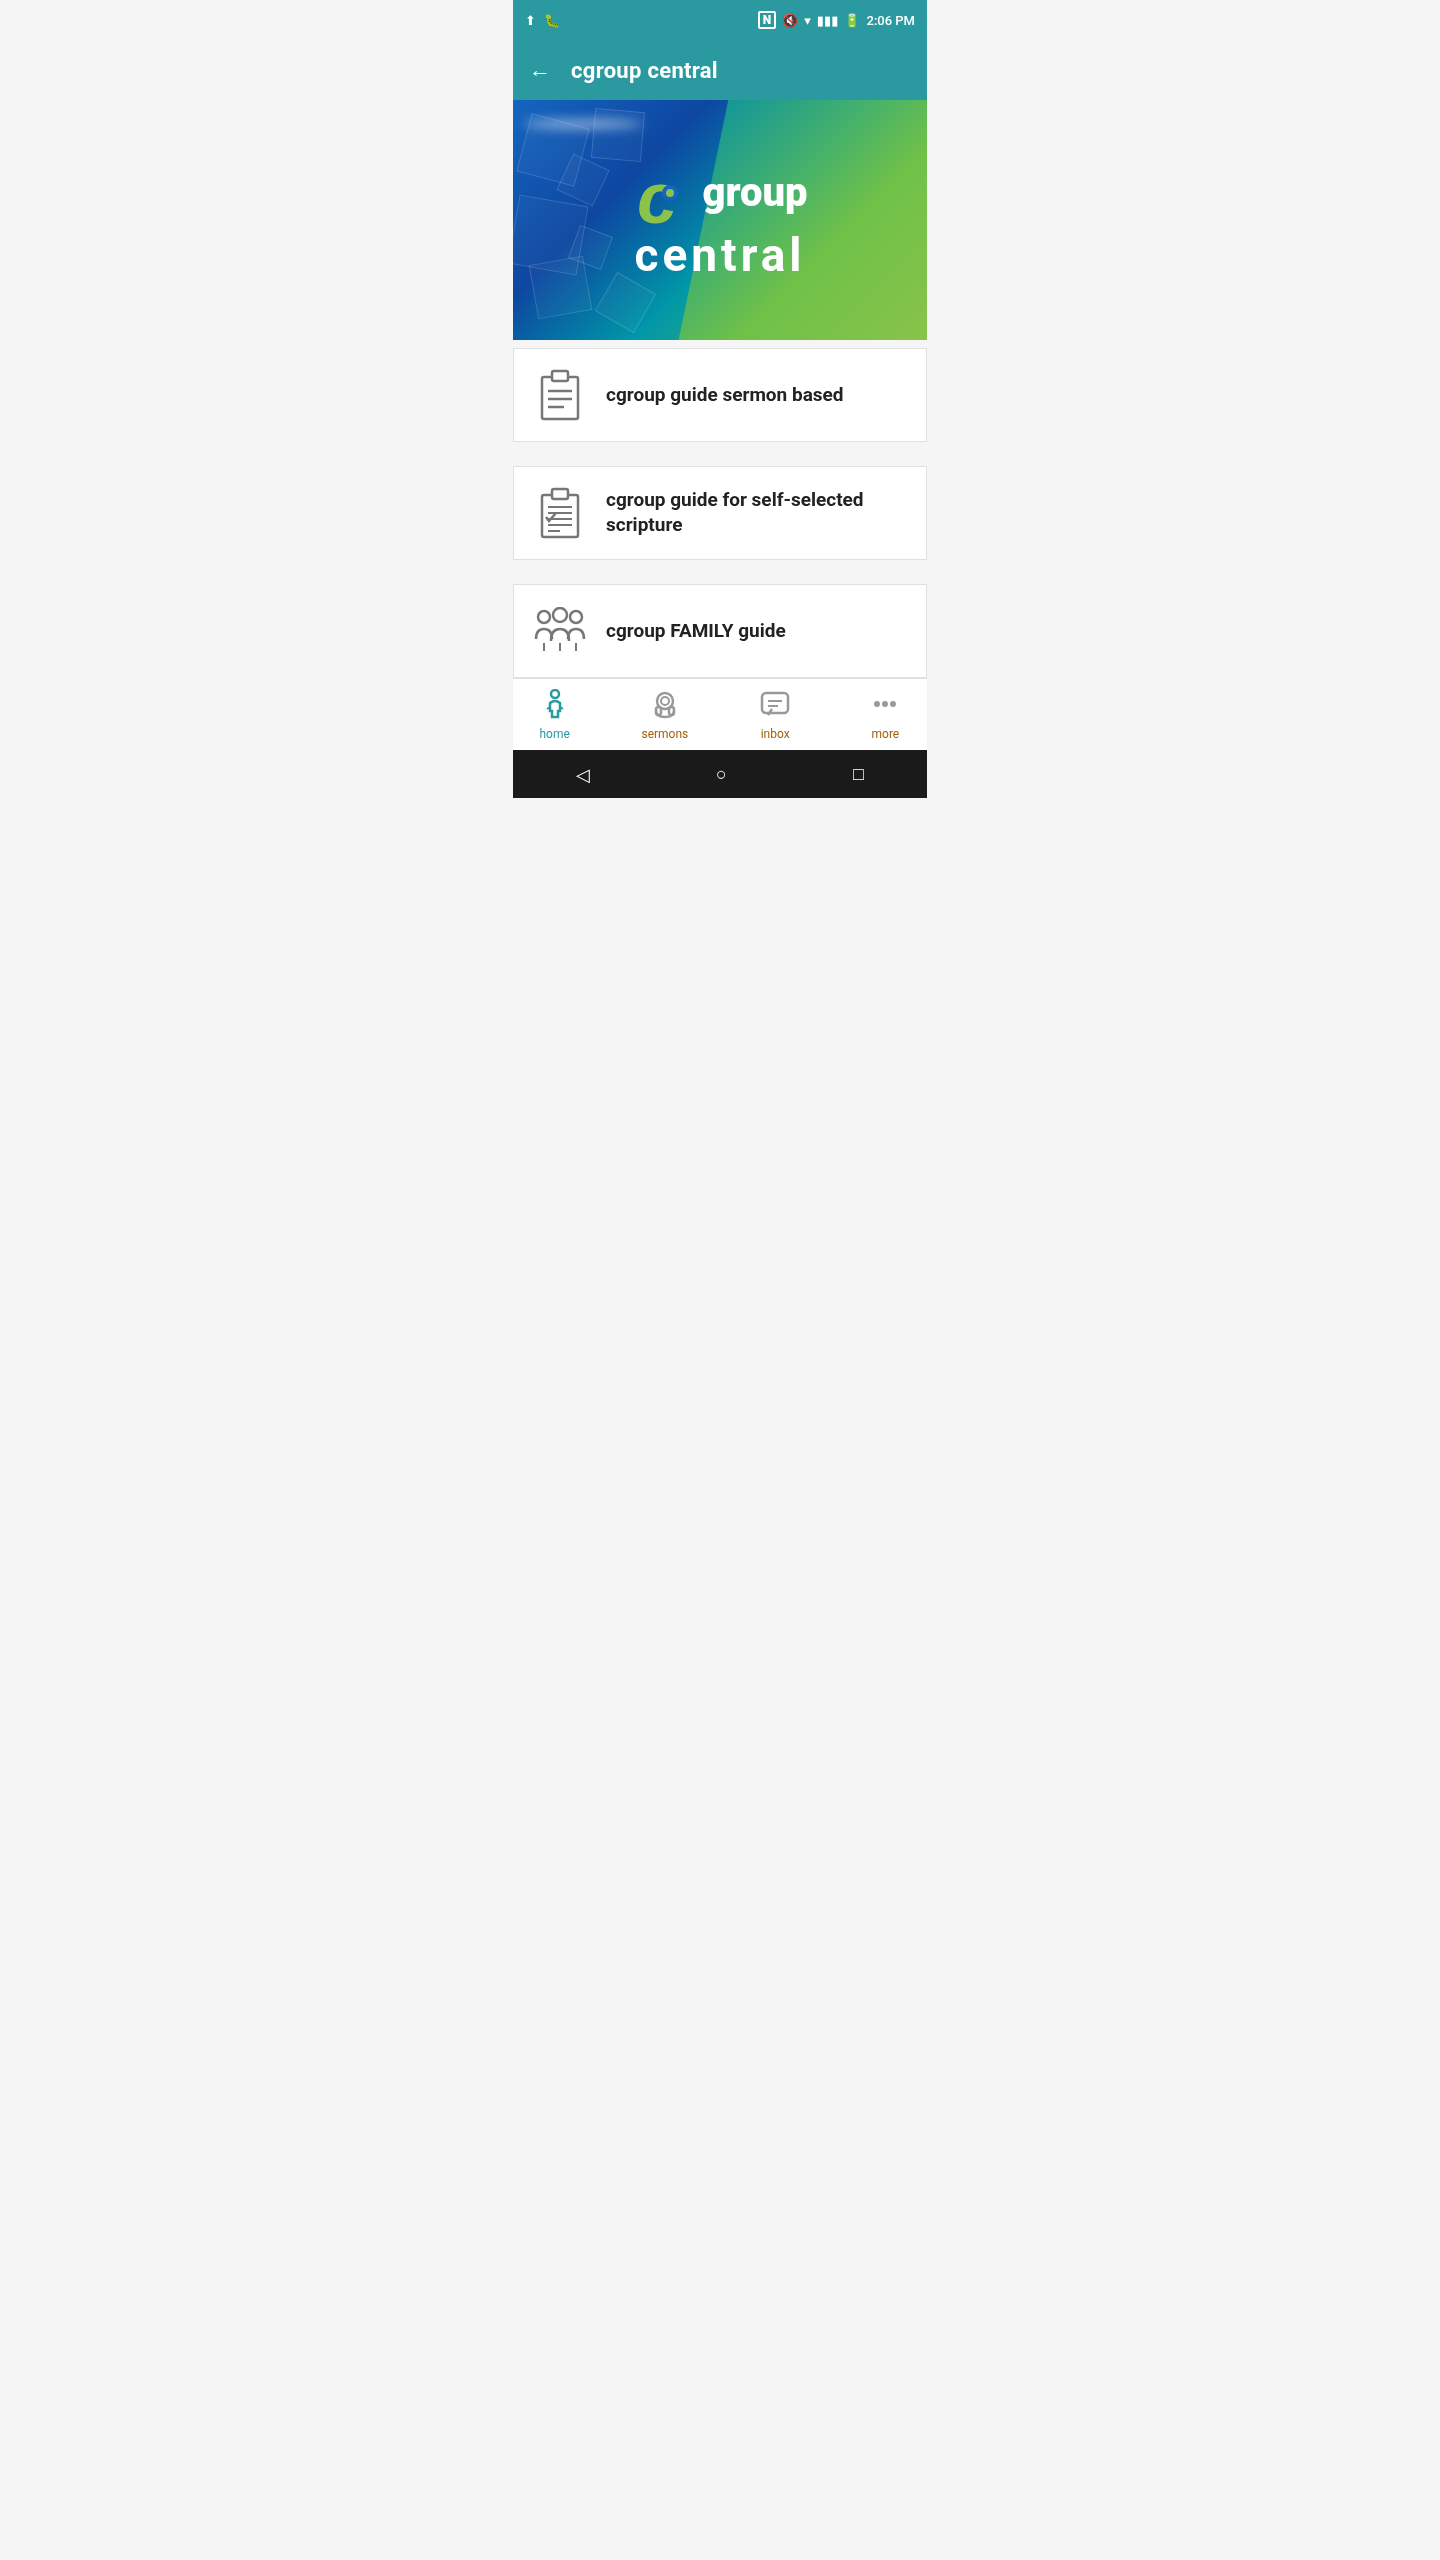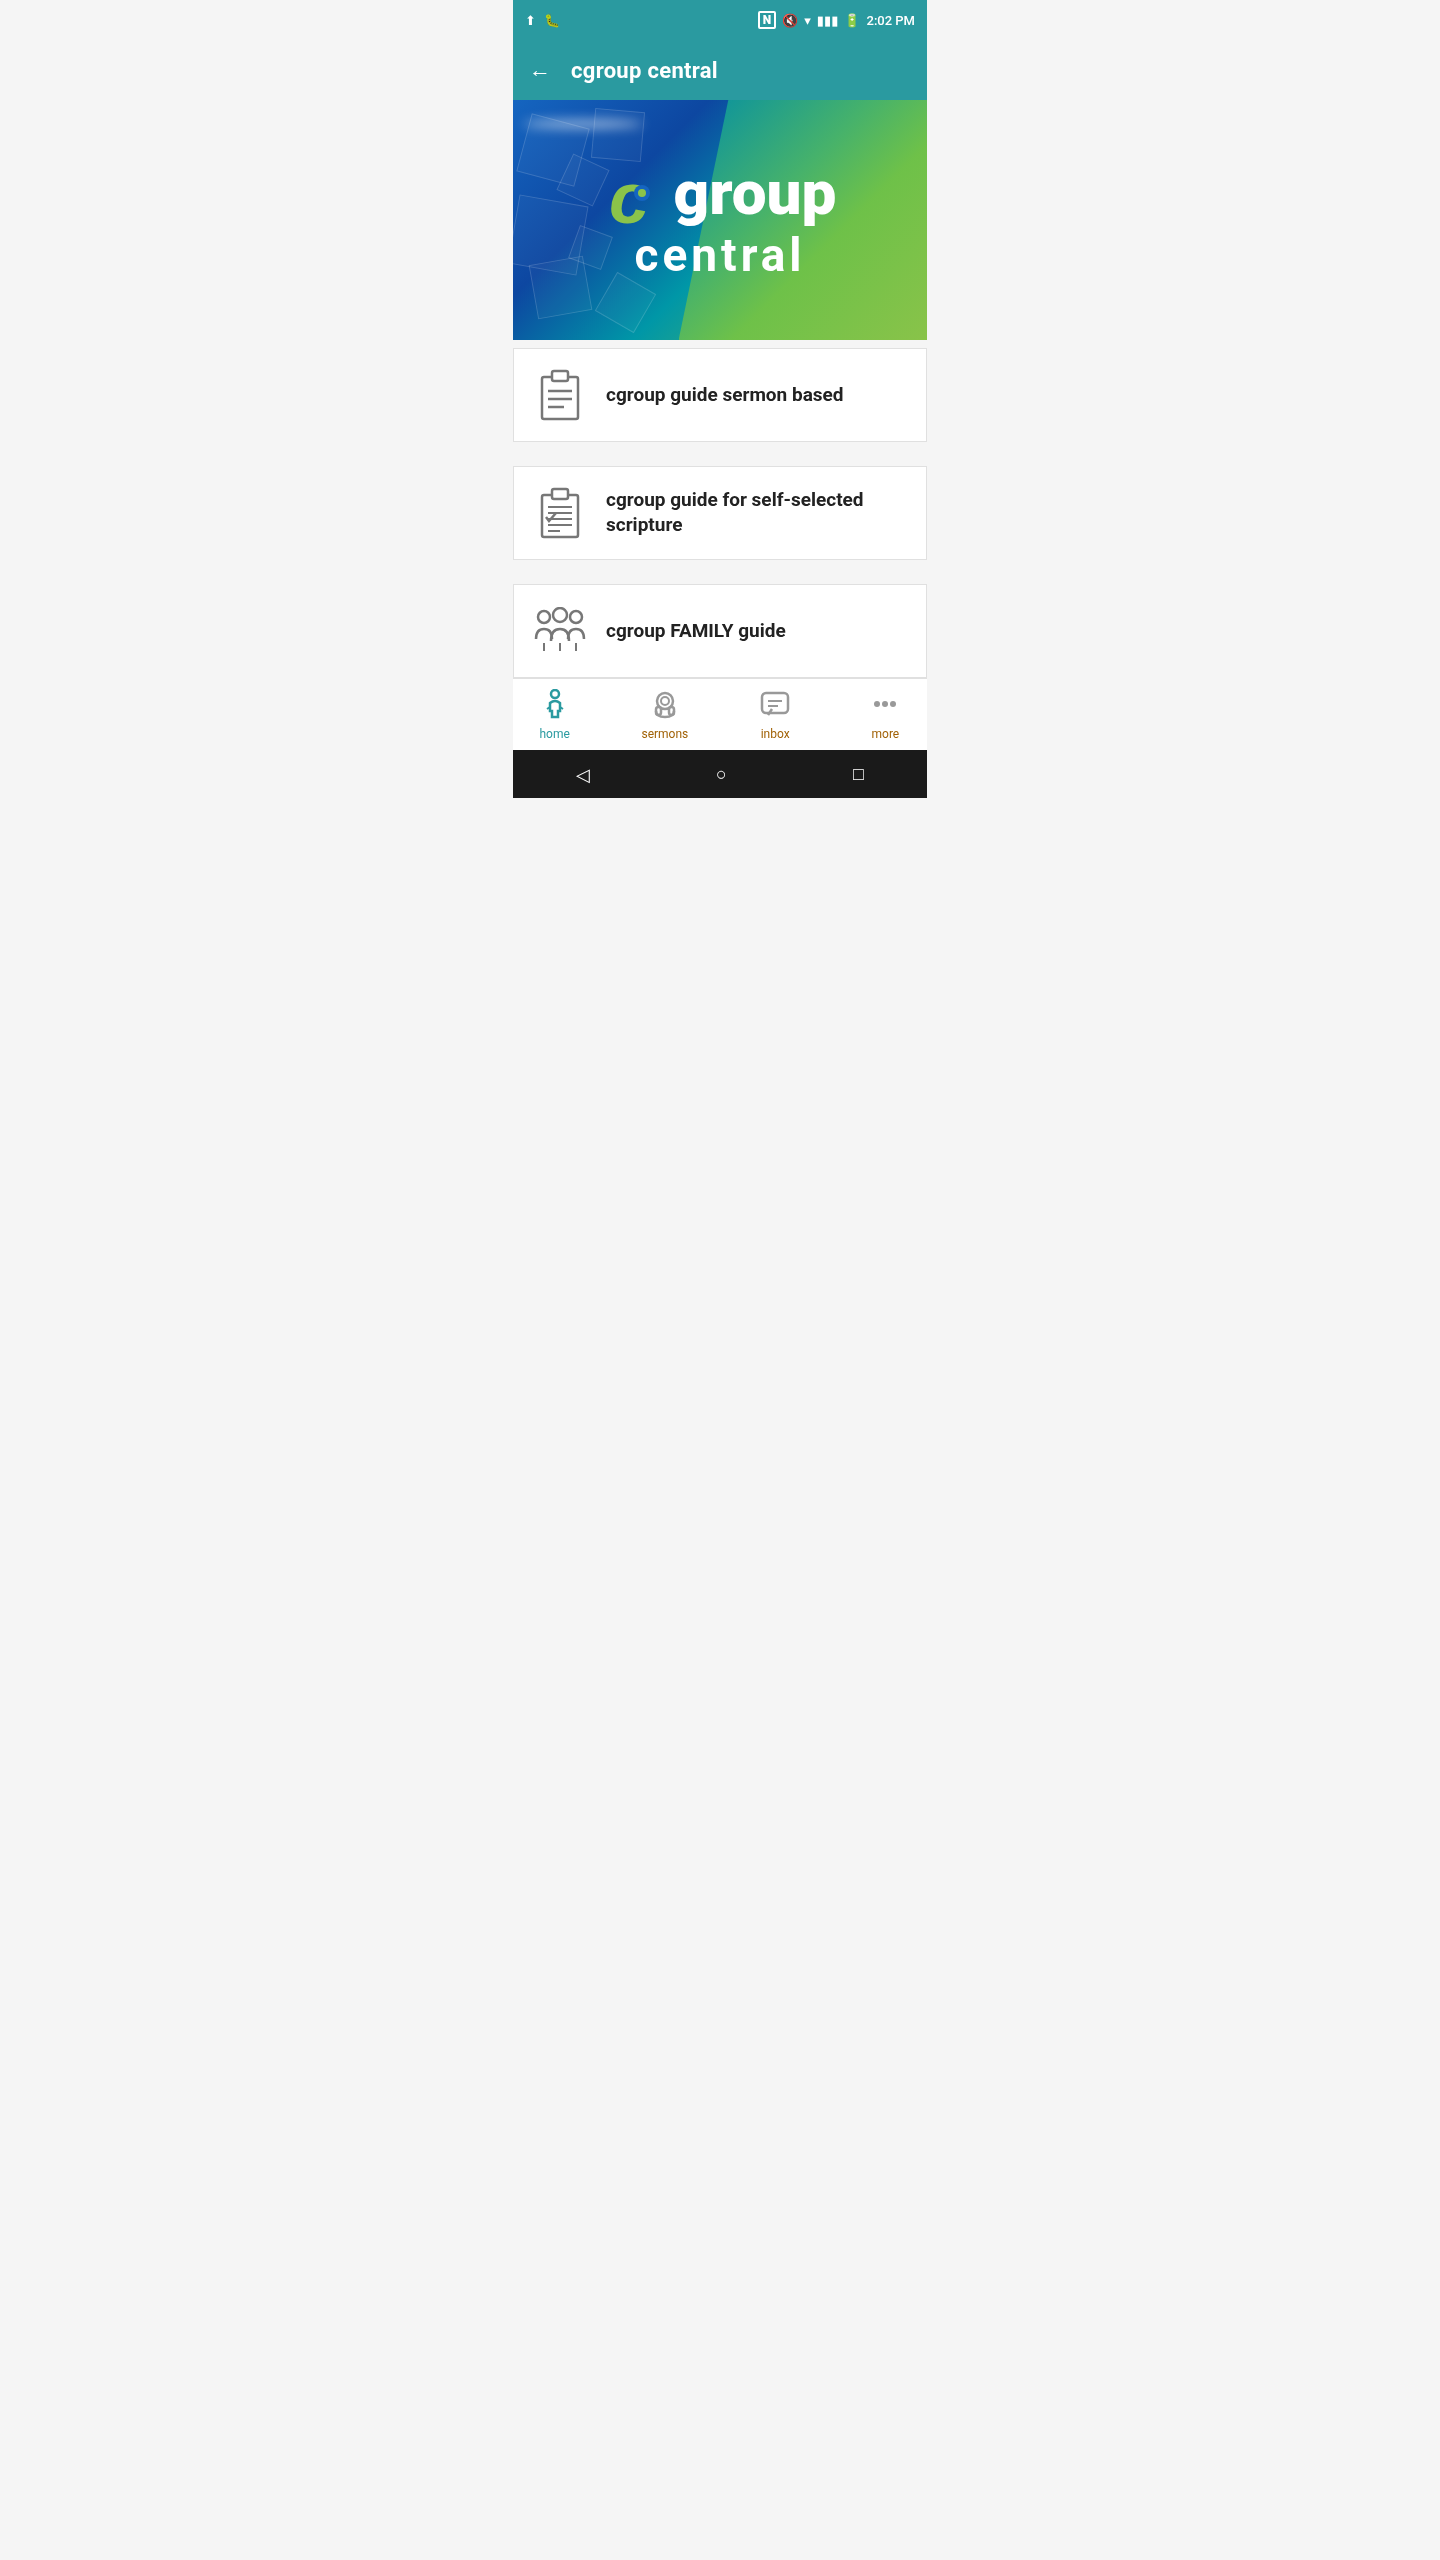--- a/index.html
+++ b/index.html
@@ -233,21 +233,21 @@
   <div class="status-left">
     <span>⬆</span>
     <span>🐛</span>
   </div>
   <div class="status-right">
     <span style="font-size:12px; border:2px solid white; padding:0 3px; border-radius:2px; font-weight:900;">N</span>
     <span>🔇</span>
     <span>▾</span>
     <span>▮▮▮</span>
     <span>🔋</span>
-    <span>2:02 PM</span>
+    <span>2:06 PM</span>
   </div>
 </div>
 
 <div class="header">
   <span class="back-btn">←</span>
   <span class="header-title">cgroup central</span>
 </div>
 
 <div class="banner">
 
@@ -262,21 +262,21 @@
   <div class="banner-map"></div>
   <div class="banner-glow"></div>
 
   <div class="banner-logo">
     <div class="banner-logo-text">
       <svg width="70" height="70" viewBox="0 0 70 70">
         <text x="5" y="65" font-size="72" font-weight="900" fill="#8bc34a" font-style="italic" font-family="Arial">c</text>
         <circle cx="38" cy="35" r="8" fill="#1565c0"></circle>
         <circle cx="38" cy="35" r="4" fill="#8bc34a"></circle>
       </svg>
-      <span style="font-size:62px;font-weight:900;color:white;line-height:1;text-align:right;">group</span>
+      <span style="font-size:40px;font-weight:900;color:white;line-height:1;text-align:right;">group</span>
     </div>
     <div>
       <span style="font-size:46px;font-weight:700;color:white;letter-spacing:4px;">central</span>
     </div>
   </div>
 </div>
 
 <div class="content-list">
 
   <div class="list-item">

